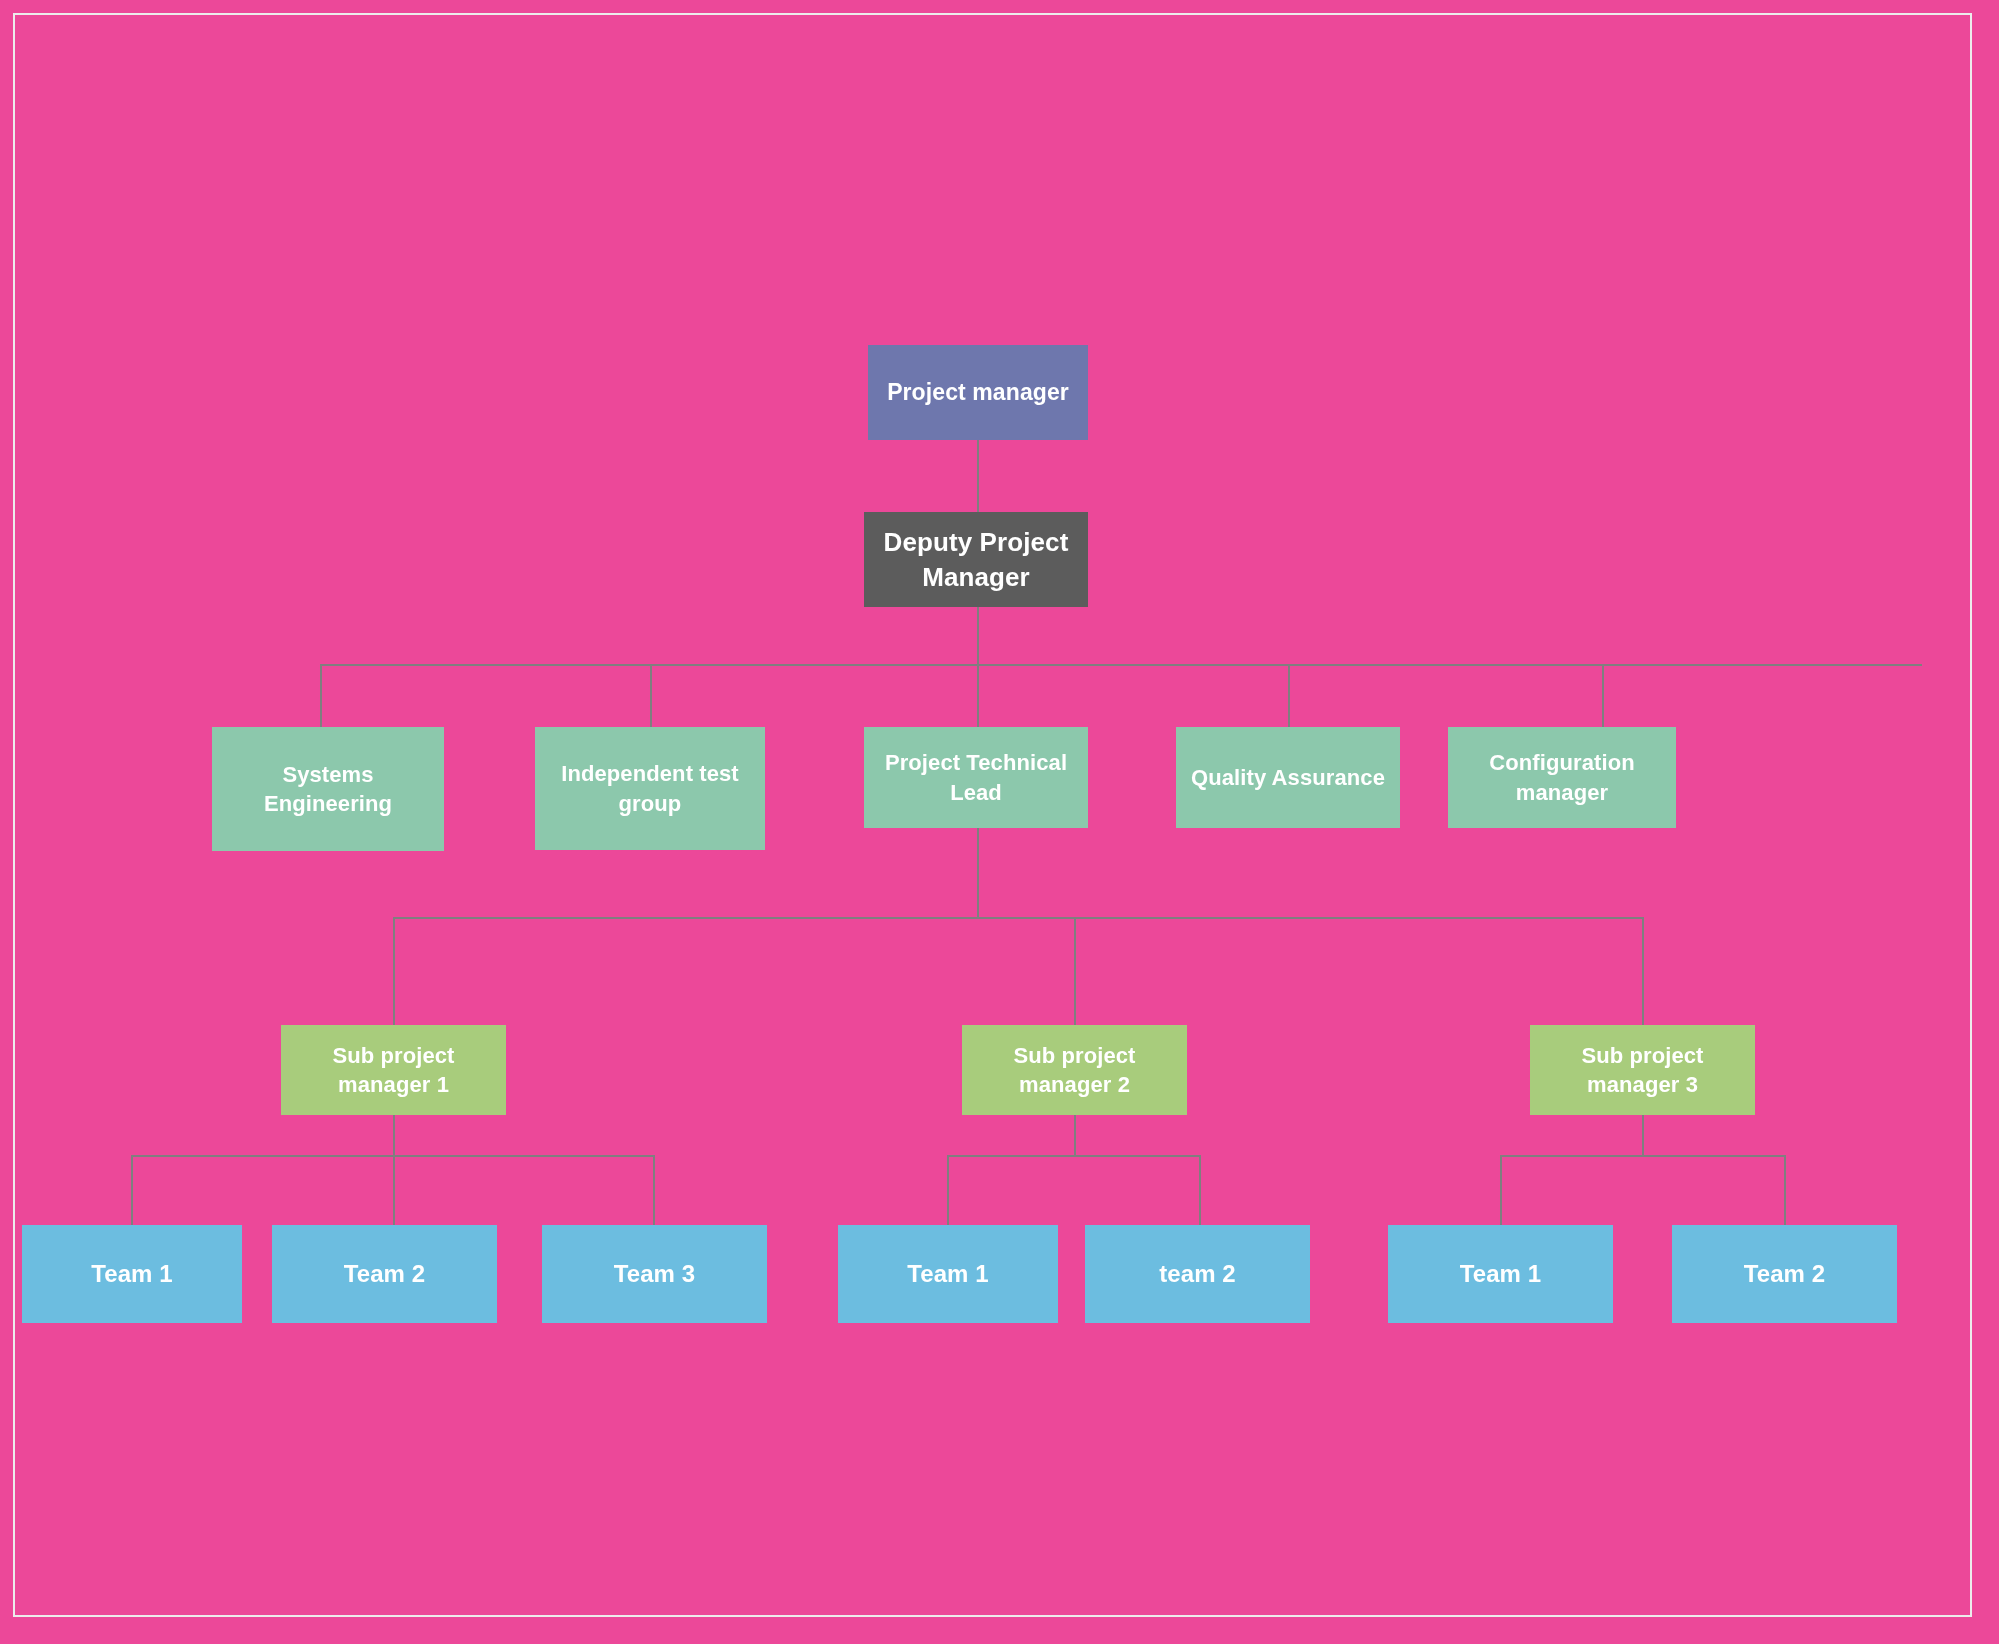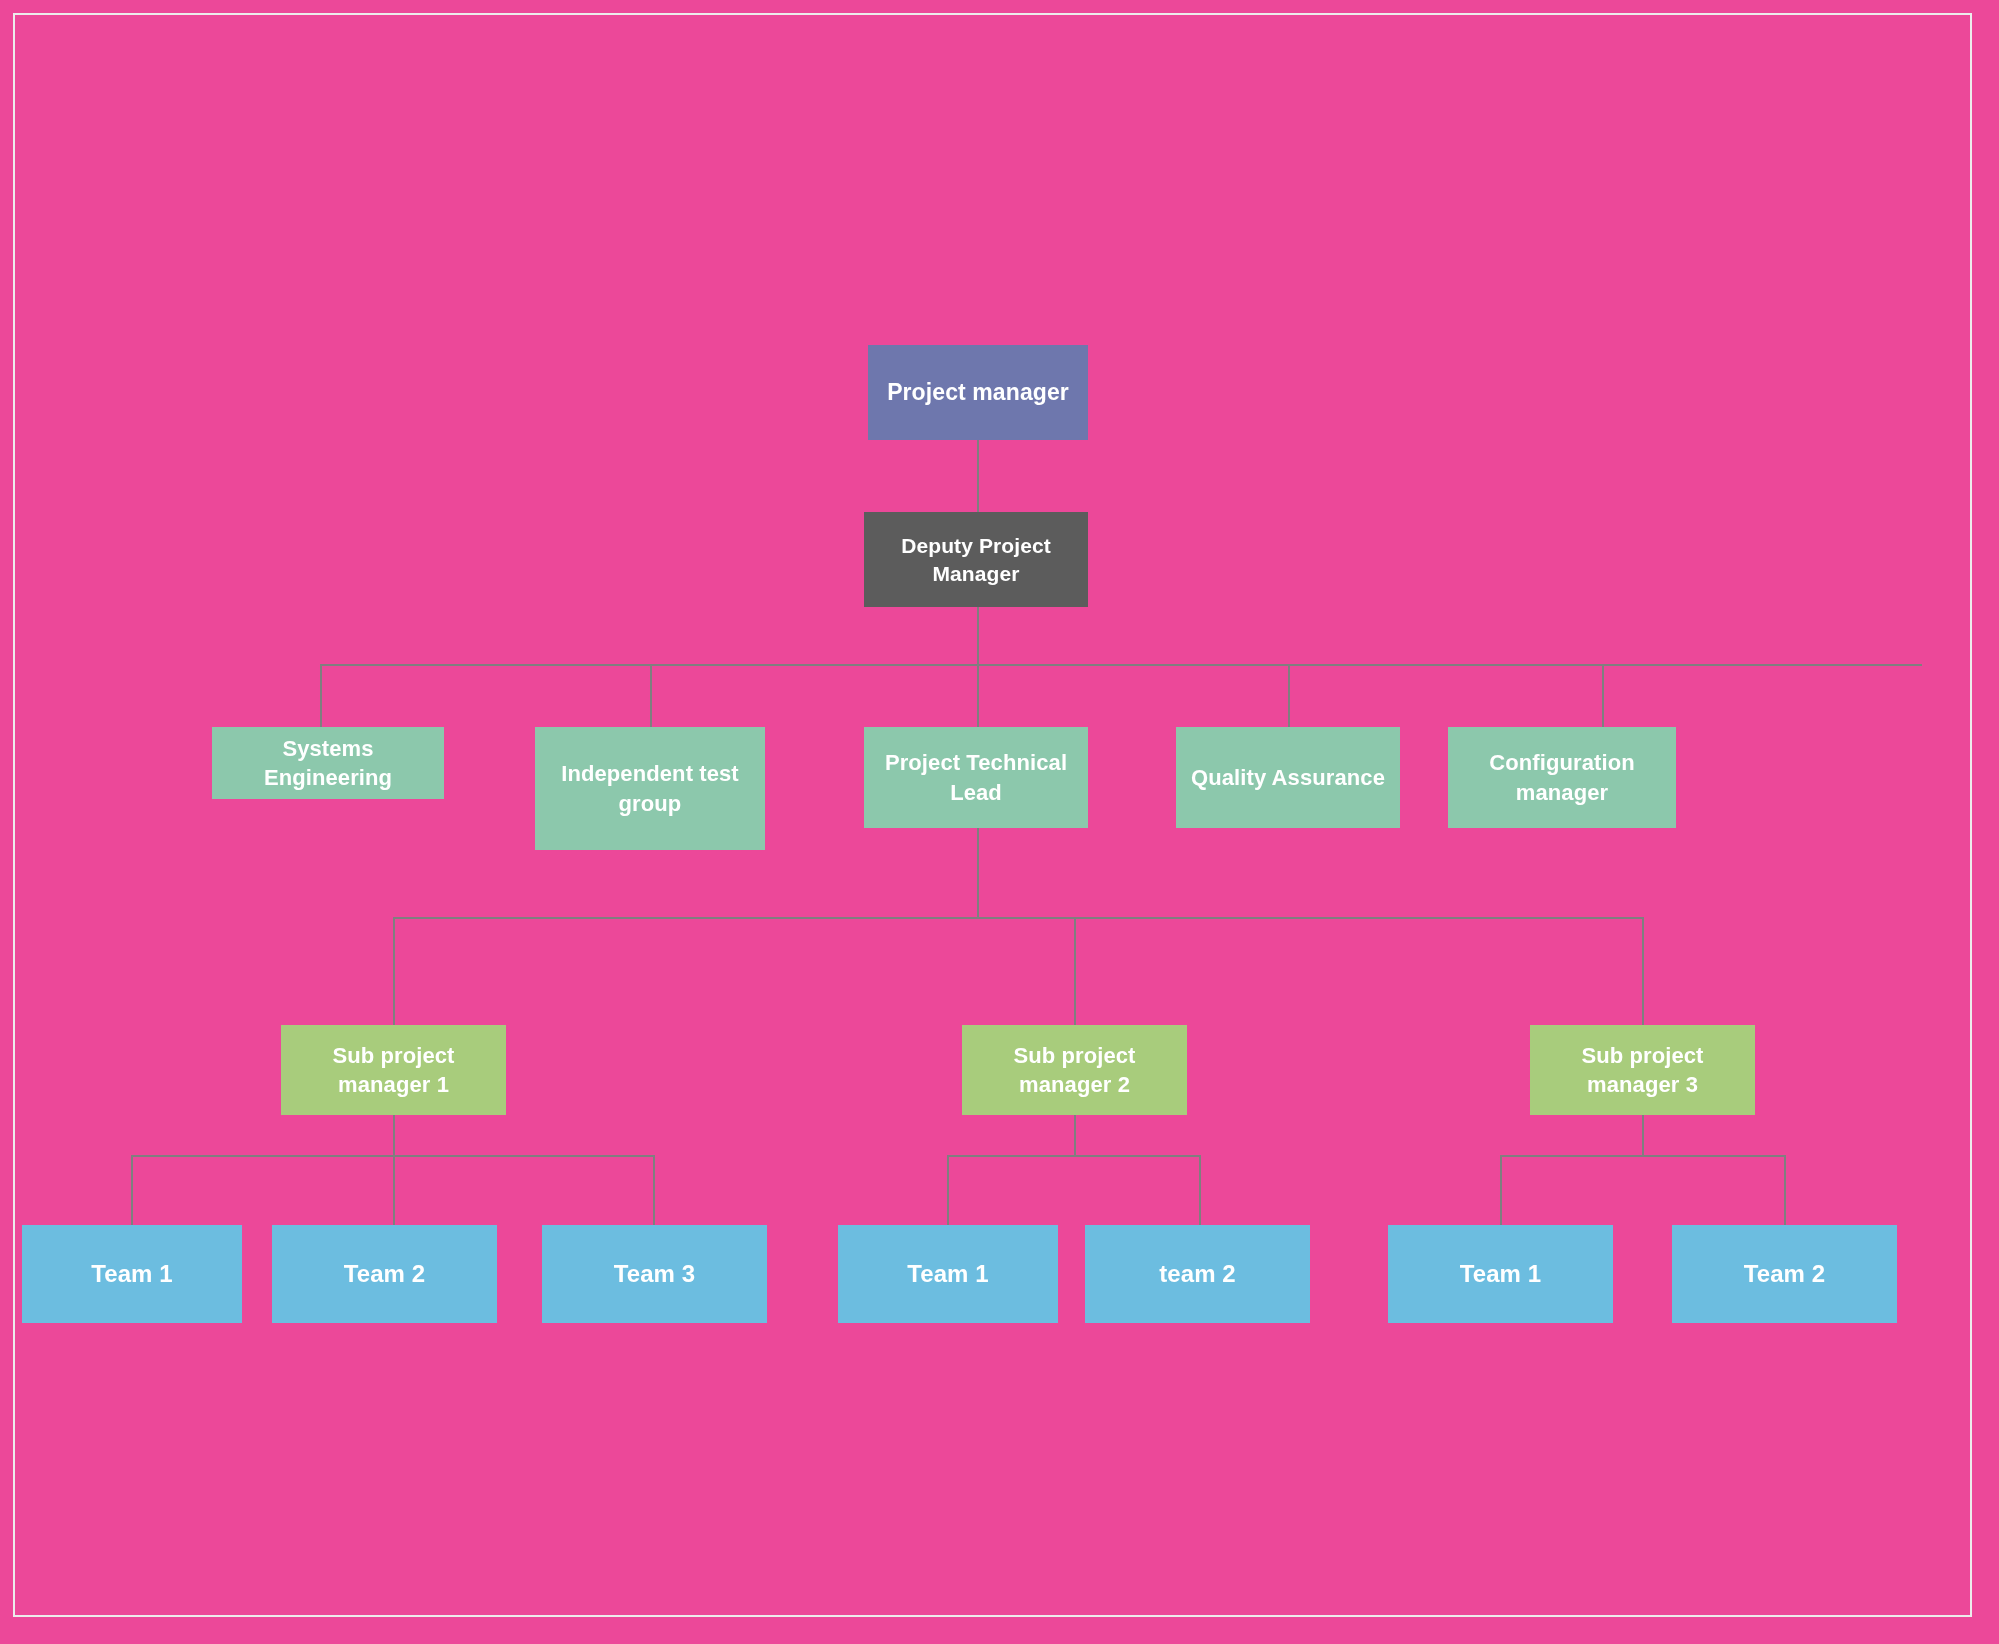--- a/index.html
+++ b/index.html
@@ -42,21 +42,21 @@
     line-height: 1.32;
     padding: 4px 10px;
     z-index: 3;
     letter-spacing: 0.1px;
   }
   .node-label {
     display: block;
     white-space: pre-line;
   }
   .lvl-root  { background: #6E77AD; font-size: 23px; }
-  .lvl-deputy{ background: #5C5C5C; font-size: 21px; }
+  .lvl-deputy{ background: #5C5C5C; font-size: 26px; }
   .lvl-func  { background: #8CC8AC; font-size: 22px; }
   .lvl-sub   { background: #A8CC7C; font-size: 22px; }
   .lvl-team  { background: #6CBDE0; font-size: 24px; }
 
   
   .vline {
     position: absolute;
     width: 2px;
     background: #7f7f7f;
     z-index: 1;
@@ -109,21 +109,21 @@
 
   <div class="node lvl-root" style="left:868px; top:345px; width:220px; height:95px;">
     <span class="node-label">Project manager</span>
   </div>
 
   <div class="node lvl-deputy" style="left:864px; top:512px; width:224px; height:95px;">
     <span class="node-label">Deputy Project
 Manager</span>
   </div>
 
-  <div class="node lvl-func" style="left:212px; top:727px; width:232px; height:72px;text-align:center;">
+  <div class="node lvl-func" style="left:212px; top:727px; width:232px; height:124px;text-align:center;">
     <span class="node-label">Systems Engineering</span>
   </div>
   <div class="node lvl-func" style="left:535px; top:727px; width:230px; height:123px;">
     <span class="node-label">Independent test
 group</span>
   </div>
   <div class="node lvl-func" style="left:1176px; top:727px; width:224px; height:101px;">
     <span class="node-label">Quality Assurance</span>
   </div>
   <div class="node lvl-func" style="left:864px; top:727px; width:224px; height:101px;">

